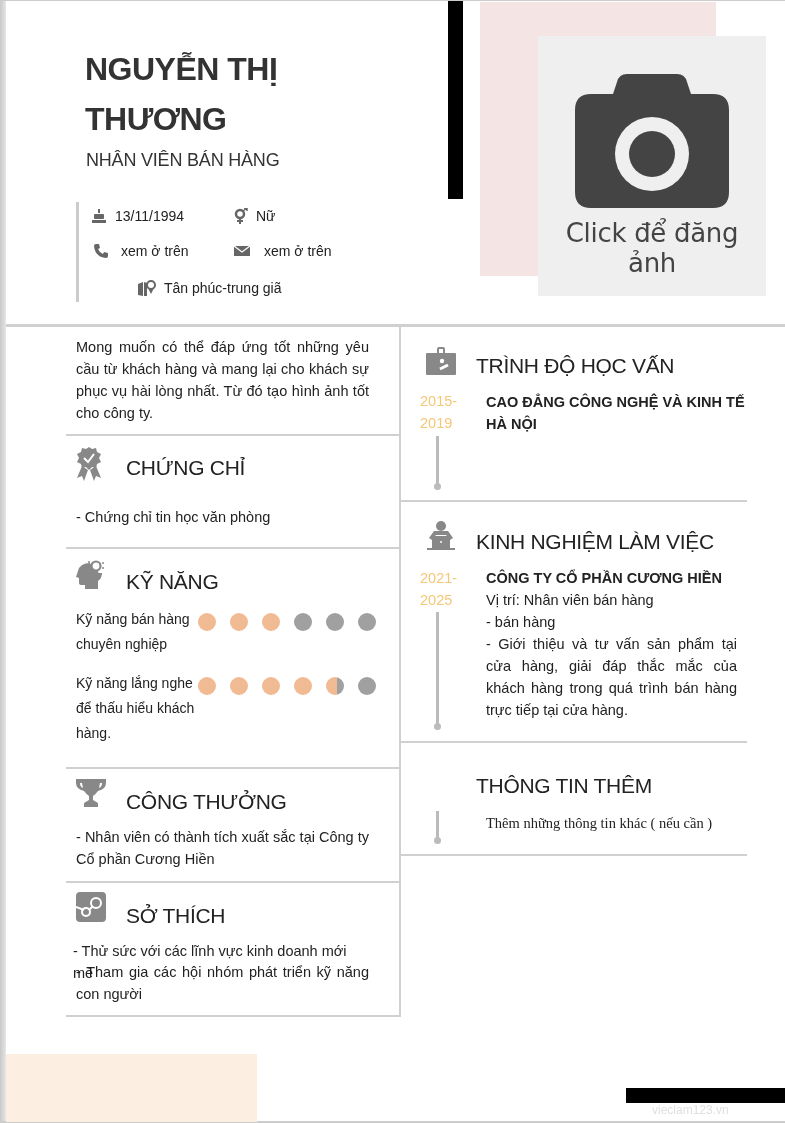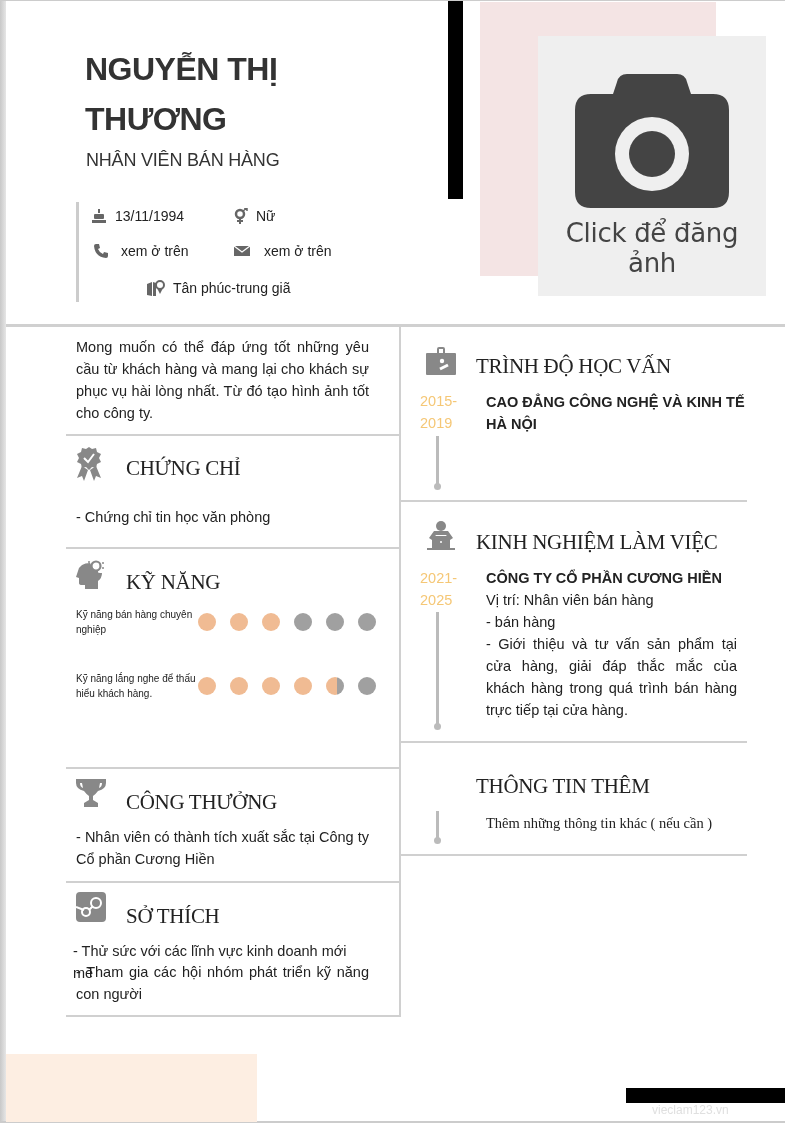--- a/index.html
+++ b/index.html
@@ -22,24 +22,24 @@
   .info { position: absolute; left: 76px; top: 202px; width: 280px; height: 100px; border-left: 3px solid #ccc; }
   .info-item { position: absolute; display: flex; align-items: center; font-size: 14px; color: #222; }
   .info-item svg { margin-right: 8px; }
 
   .hline { position: absolute; height: 3px; background: #d0d0d0; }
   .vline { position: absolute; width: 2px; background: #d0d0d0; }
 
   .text { font-size: 14.5px; line-height: 22px; color: #222; }
   .justify { text-align: justify; }
 
-  .section-title { position: absolute; font-size: 21px; color: #222; letter-spacing: -0.3px; font-family: Liberation Serif, serif; }
+  .section-title { position: absolute; font-size: 21px; color: #222; letter-spacing: -0.3px; }
   .icon { position: absolute; }
 
-  .skill-label { position: absolute; left: 76px; width: 120px; font-size: 10px; line-height: 15px; color: #222; }
+  .skill-label { position: absolute; left: 76px; width: 120px; font-size: 14px; line-height: 25px; color: #222; }
   .dots { position: absolute; left: 198px; display: flex; gap: 14px; }
   .dot { width: 18px; height: 18px; border-radius: 50%; background: #a0a0a0; }
   .dot.on { background: #f0bb93; }
   .dot.half { background: linear-gradient(to right, #f0bb93 60%, #a0a0a0 60%); }
 
   .year { position: absolute; left: 420px; font-size: 14.5px; line-height: 22px; color: #f5c776; }
   .tl-line { position: absolute; left: 436px; width: 3px; background: #bbb; }
   .tl-dot { position: absolute; left: 434px; width: 7px; height: 7px; border-radius: 50%; background: #bbb; }
 
   .bold-upper { font-weight: bold; font-size: 14.5px; color: #222; }
@@ -98,21 +98,21 @@
         </svg>
       <span>xem ở trên</span>
     </div>
     <div class="info-item" style="left:155px; top:41px;">
       <svg width="16" height="12" viewBox="0 0 16 12" style="margin-right:14px">
           <rect x="0" y="1" width="16" height="10" fill="#666"></rect>
           <path d="M0 1 L8 7 L16 1" stroke="#fff" stroke-width="1.3" fill="none"></path>
         </svg>
       <span>xem ở trên</span>
     </div>
-    <div class="info-item" style="left:20px; top:78px;padding-left:48px;">
+    <div class="info-item" style="left:11px; top:78px;padding-left:48px;">
       <svg width="18" height="16" viewBox="0 0 18 16">
           <path d="M0 4 L5 2 L5 16 L0 15 Z" fill="#666"></path>
           <path d="M6 2 L9 3 L9 16 L6 16 Z" fill="#666"></path>
           <circle cx="13" cy="5" r="4" fill="none" stroke="#666" stroke-width="2"></circle>
           <path d="M10 8 L13 14 L16 8" fill="#666"></path>
         </svg>
       <span>Tân phúc-trung giã</span>
     </div>
   </div>
 

